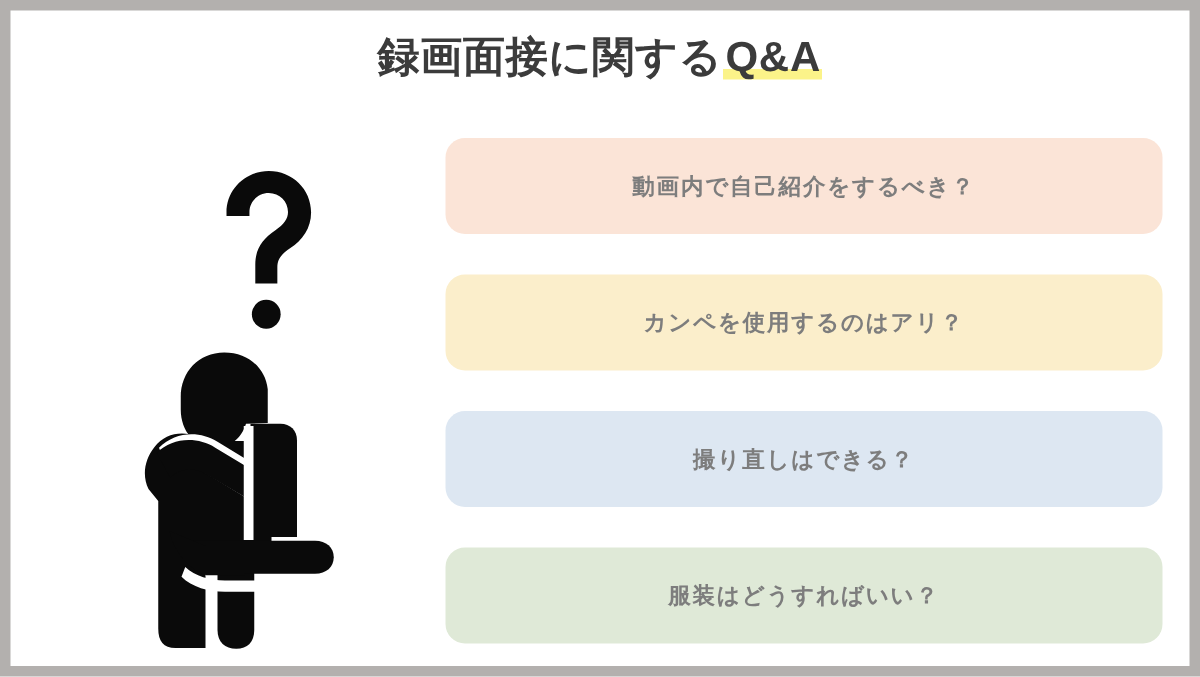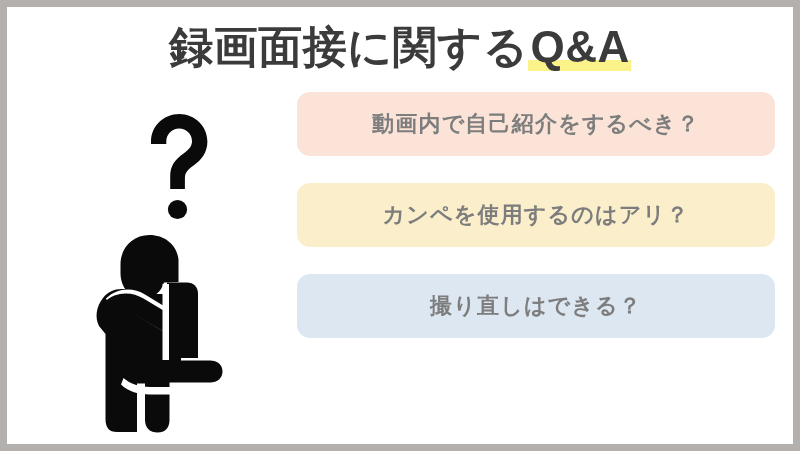--- a/index.html
+++ b/index.html
@@ -36,21 +36,21 @@
   
   #title-block {
     position: absolute;
     left: 0;
     top: 14px;
     width: 786px;
     text-align: center;
     white-space: nowrap;
   }
   .title-text {
-    font-size: 44px;
+    font-size: 28px;
     font-weight: bold;
     color: #3b3b3b;
     letter-spacing: 0.5px;
     line-height: 1.2;
   }
   .title-plain {
     display: inline;
   }
   .title-hl {
     display: inline;
@@ -75,21 +75,21 @@
     left: 290px;
     width: 478px;
     height: 64px;
     border-radius: 13px;
     display: flex;
     align-items: center;
     justify-content: center;
     box-sizing: border-box;
   }
   .qcard-label {
-    font-size: 22px;
+    font-size: 15px;
     font-weight: bold;
     color: #7d7d7d;
     letter-spacing: 1.2px;
     line-height: 1;
     white-space: nowrap;
   }
   #qcard-0 { top: 85px;  }
   #qcard-1 { top: 176px; text-align: center; }
   #qcard-2 { top: 267px; }
   #qcard-3 { top: 358px; }
@@ -205,15 +205,18 @@
     </div>
 
     <div class="qcard" id="qcard-1" style="background: rgb(251, 238, 203);">
       <span class="qcard-label" style="color: rgb(125, 125, 125);">カンペを使用するのはアリ？</span>
     </div>
 
     <div class="qcard" id="qcard-2" style="background: rgb(221, 231, 242);">
       <span class="qcard-label" style="color: rgb(125, 125, 125);">撮り直しはできる？</span>
     </div>
 
+    <div class="qcard" id="qcard-3" style="background: rgb(223, 233, 215);">
+      <span class="qcard-label" style="color: rgb(125, 125, 125);">服装はどうすればいい？</span>
+    </div>
 
   </div>
 </div>
 
 </body></html>

